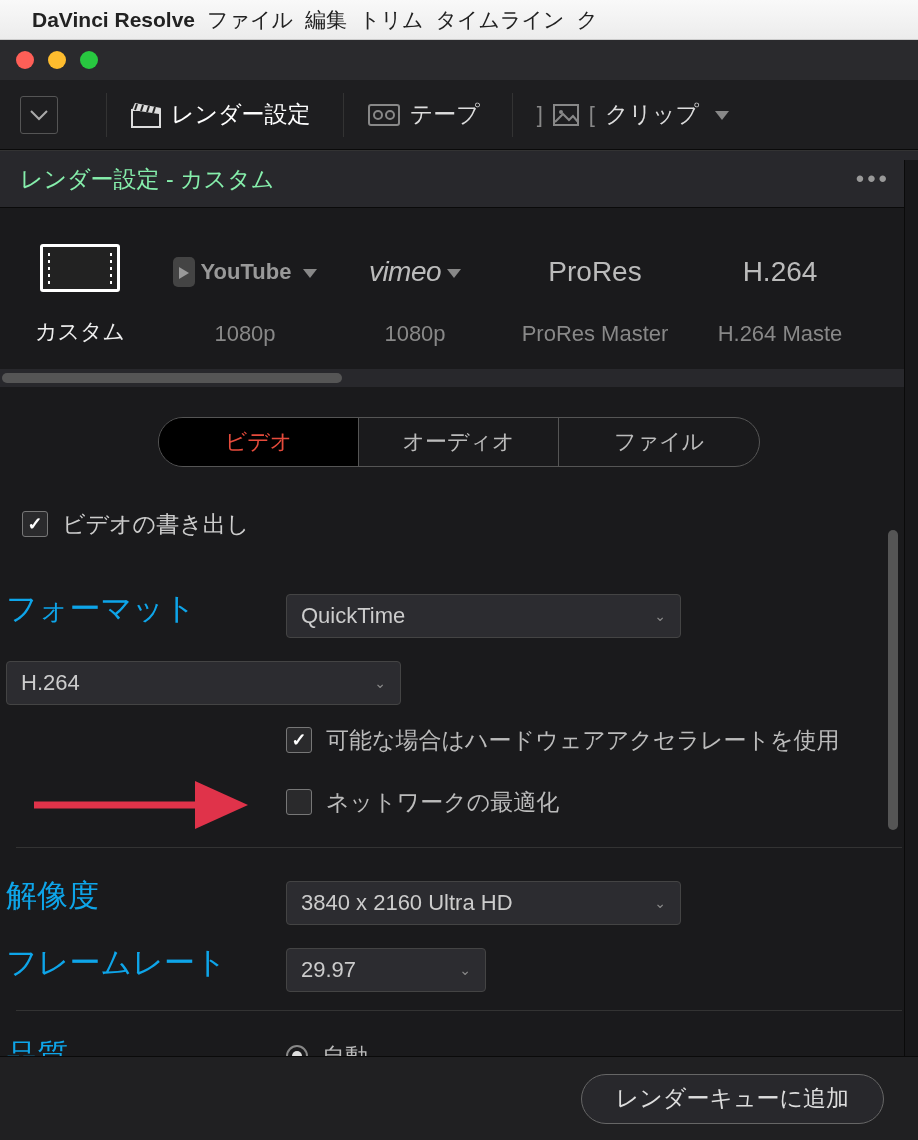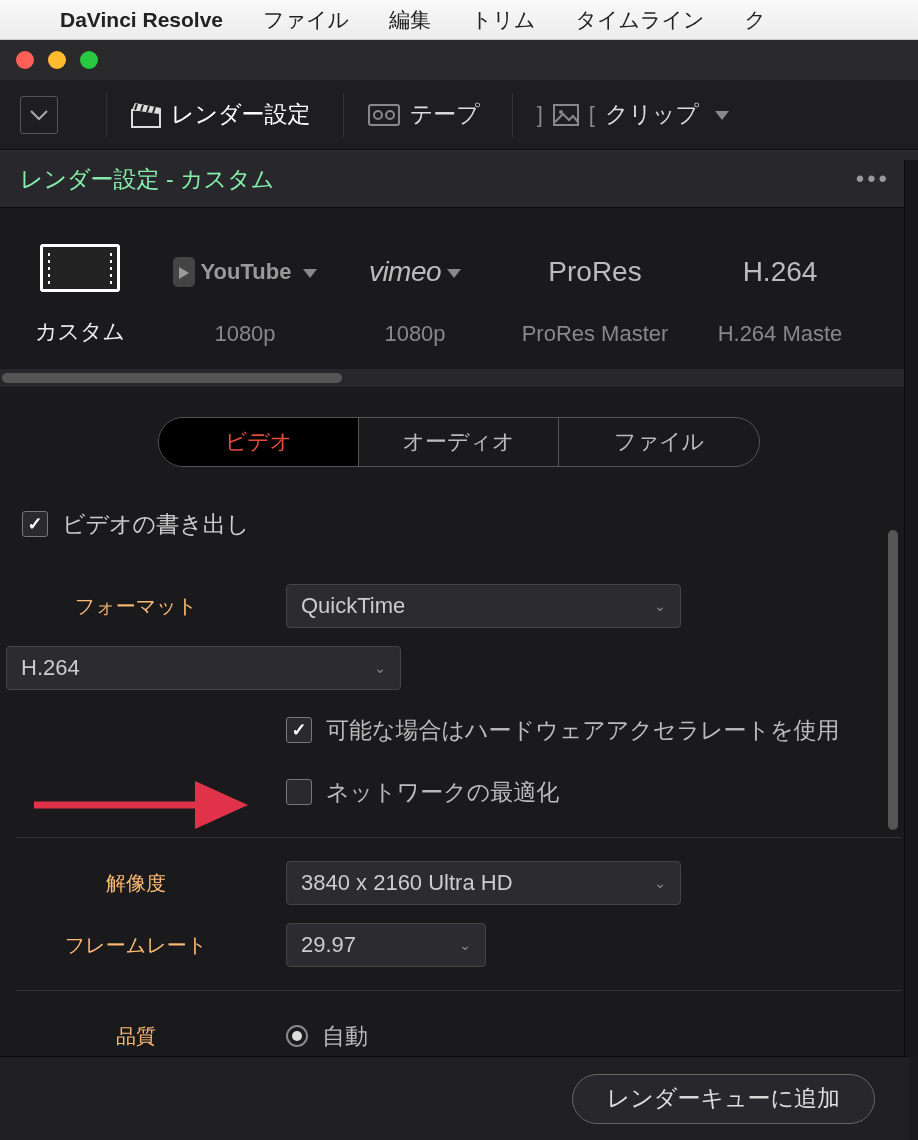--- a/index.html
+++ b/index.html
@@ -1,19 +1,19 @@
 <!DOCTYPE html>
 <html><head>
 <meta charset="utf-8">
 <style>
 * { margin: 0; padding: 0; box-sizing: border-box; font-family: -apple-system, "Hiragino Sans", "Helvetica Neue", sans-serif; }
 body { background: #1a1a1c; width: 918px; height: 1140px; overflow: hidden; position: relative; }
 
 
-.menubar { height: 40px; background: linear-gradient(#f9f9f9, #ececec); display: flex; align-items: center; padding: 0 20px; font-size: 21px; color: #222; gap: 40px; border-bottom: 1px solid #ccc; }
+.menubar { height: 40px; background: linear-gradient(#f9f9f9, #ececec); display: flex; align-items: center; padding: 0 20px; font-size: 21px; color: #222; gap: 12px; border-bottom: 1px solid #ccc; }
 .menubar .apple { font-size: 24px; }
 .menubar .appname { font-weight: 700; }
 
 
 .titlebar { height: 40px; background: #2a2a2d; display: flex; align-items: center; padding: 0 16px; gap: 14px; }
 .dot { width: 18px; height: 18px; border-radius: 50%; }
 .dot.red { background: #ff5f57; }
 .dot.yellow { background: #febc2e; }
 .dot.green { background: #28c840; }
 
@@ -58,40 +58,40 @@
 
 .segwrap { display: flex; justify-content: center; padding: 30px 0 10px; }
 .seg { display: flex; border: 1px solid #555; border-radius: 26px; overflow: hidden; }
 .seg .segb { width: 200px; height: 48px; display: flex; align-items: center; justify-content: center; font-size: 22px; color: #bbb; border-right: 1px solid #555; }
 .seg .segb:last-child { border-right: none; }
 .seg .segb.active { color: #e64b3c; background: #000000; }
 
 
 .form { padding: 20px 6px 0 6px; position: relative; }
 .row { display: flex; align-items: center; min-height: 54px; margin-bottom: 8px; }
-.lbl { width: 280px; text-align: center; color: #fdba74; font-size: 20px; padding-right: 20px; }
+.lbl { width: 280px; text-align: left; color: #0ea5e9; font-size: 31px; padding-right: 20px; }
 .ctrl { flex: 1; display: flex; align-items: center; gap: 14px; color: #bbb; font-size: 23px; }
 .check { width: 26px; height: 26px; border: 1px solid #777; border-radius: 3px; display: flex; align-items: center; justify-content: center; background: #2a2a2c; font-size: 18px; color: #fff; }
 .check.on::after { content: "✓"; font-weight: 700; }
-.select { background: #2c2c30; border: 1px solid #444; border-radius: 4px; height: 44px; display: flex; align-items: center; justify-content: space-between; padding: 0 14px; color: #ccc; font-size: 22px; }
+.select { background: #2c2c30; border: 1px solid #444; border-radius: 4px; height: 44px; display: flex; align-items: center; justify-content: space-between; padding: 0 14px; color: #ccc; font-size: 22px; margin-top: 15px; }
 .select .chv { color: #888; font-size: 14px; }
 .sel-w1 { width: 395px; }
 .sel-w2 { width: 395px; }
 .sel-w3 { width: 395px; }
 .sel-w4 { width: 200px; }
 .radio { width: 22px; height: 22px; border: 2px solid #888; border-radius: 50%; display: inline-flex; align-items: center; justify-content: center; }
 .radio.on::after { content: ""; width: 10px; height: 10px; background: #ddd; border-radius: 50%; }
 
 .hr { height: 1px; background: #333; margin: 18px 10px 18px 10px; }
 
 .arrow-annot { position: absolute; left: 30px; top: 296px; pointer-events: none; }
 
 .vscroll { position: absolute; right: 20px; top: 530px; width: 10px; height: 300px; background: #555; border-radius: 5px; }
 
-.footer { position: absolute; bottom: 0; left: 0; right: 9px; height: 84px; background: #202022; display: flex; align-items: center; justify-content: flex-end; padding-right: 34px; border-top: 1px solid #0a0a0a; }
+.footer { position: absolute; bottom: 0; left: 0; right: 0; height: 84px; background: #202022; display: flex; align-items: center; justify-content: flex-end; padding-right: 34px; border-top: 1px solid #0a0a0a; }
 .btn { border: 1px solid #666; border-radius: 26px; height: 50px; padding: 0 34px; display: flex; align-items: center; color: #ddd; font-size: 23px; background: #28282c; }
 
 .rightedge { position: absolute; right: 0; top: 160px; bottom: 84px; width: 14px; background: #18181a; border-left: 1px solid #0a0a0a; }
 
 .chev svg { width: 18px; height: 12px; }
 .chevd::after { content: ""; display: inline-block; width: 0; height: 0; border-left: 7px solid transparent; border-right: 7px solid transparent; border-top: 9px solid #888; margin-left: 6px; vertical-align: middle; }
 </style>
 </head>
 <body>
 

